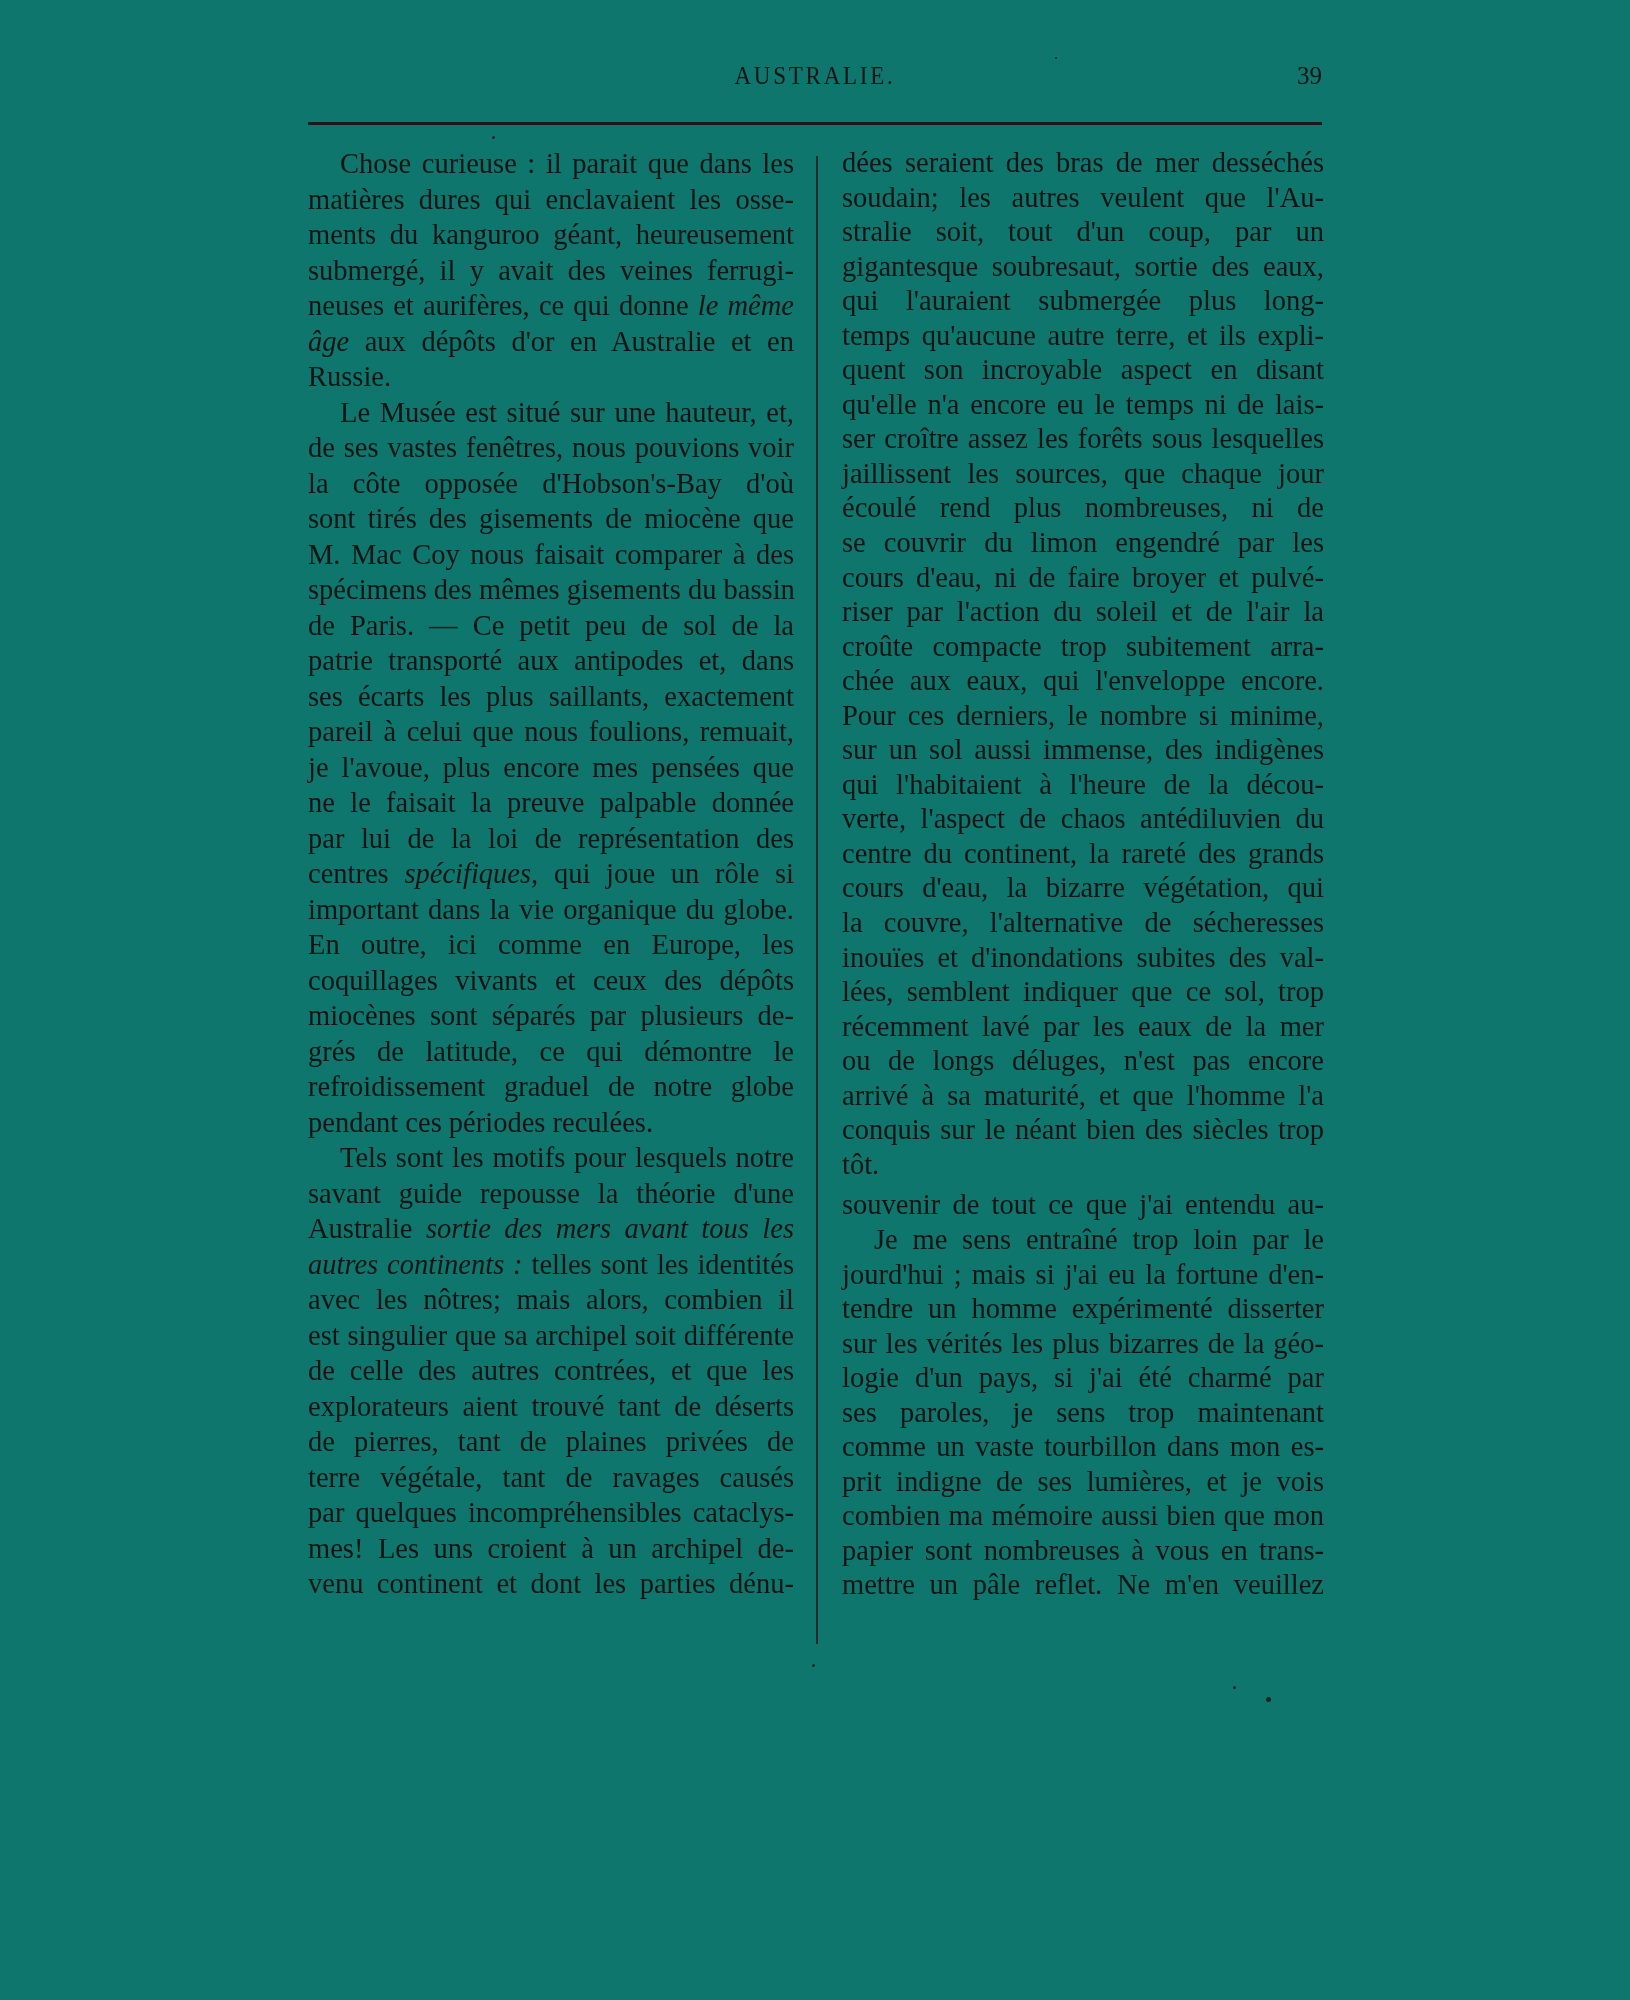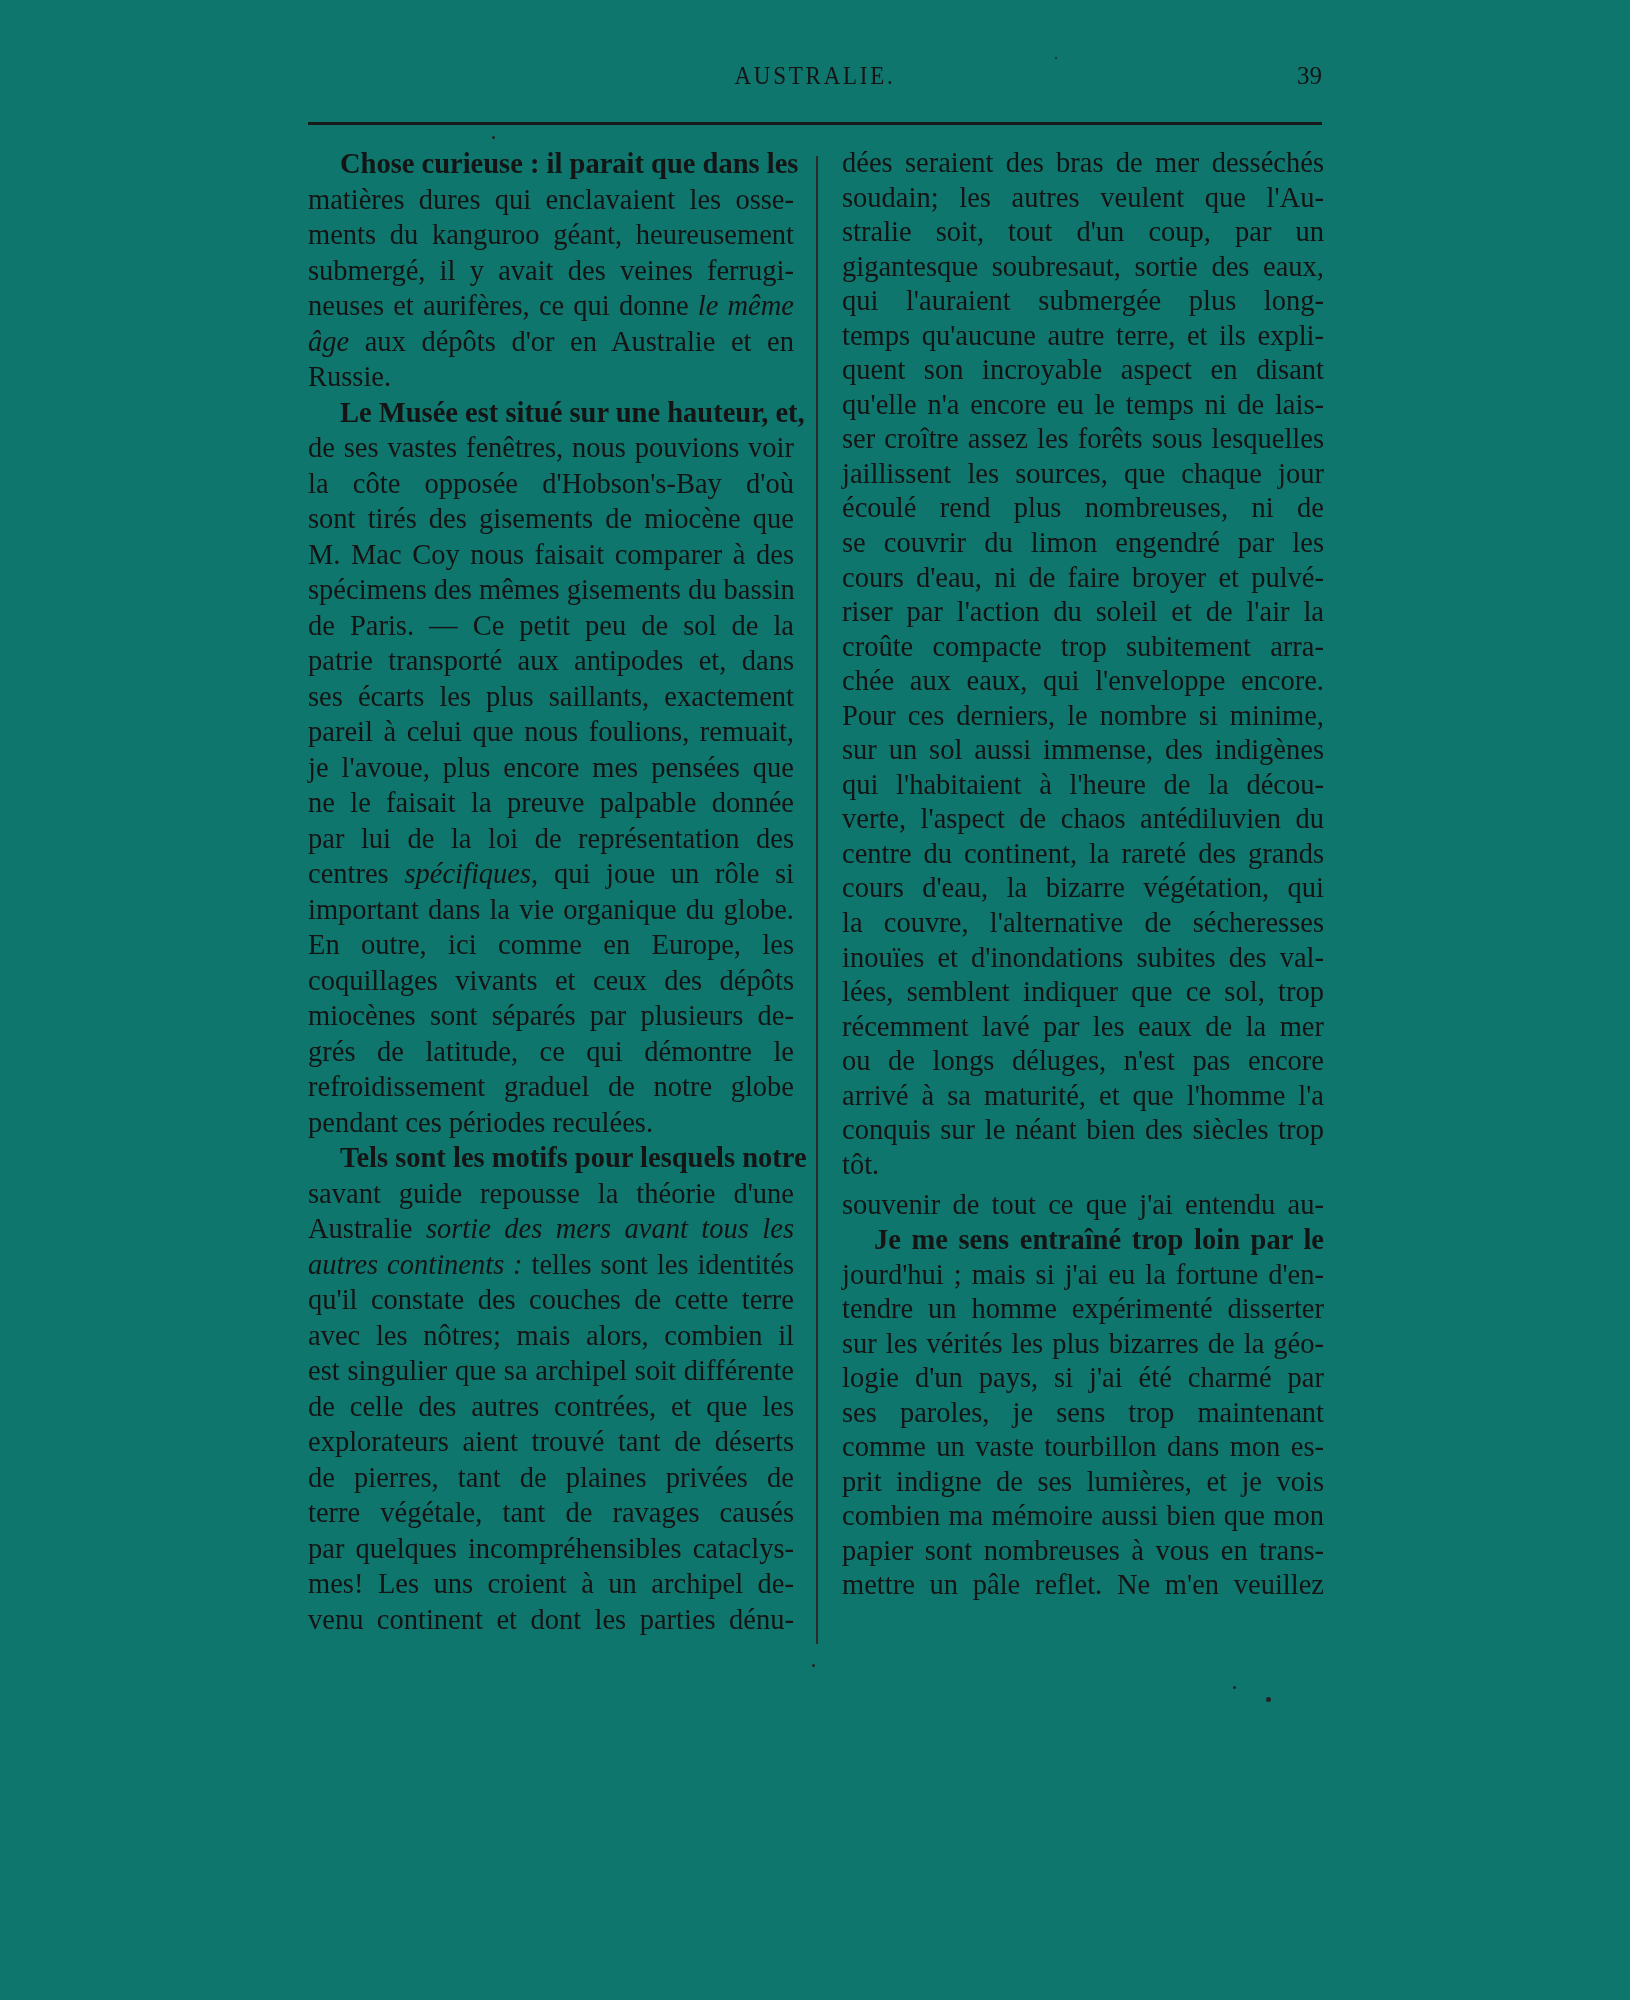--- a/index.html
+++ b/index.html
@@ -12,21 +12,21 @@
     .page-number { position: absolute; right: 0; top: 0; font-size: 25px; text-align: center; }
     .head-rule { position: absolute; top: 122px; left: 308px; width: 1014px; height: 3px; background: #1a1a1a; }
     .col { position: absolute; top: 146px; }
     .col-left { left: 308px; width: 486px; }
     .col-right { left: 842px; width: 482px; }
     .col-divider { position: absolute; left: 816px; top: 156px; width: 2px; height: 1488px; background: #2a2a2a; }
     .line { display: block; font-size: 28.5px; white-space: nowrap; text-align: justify;
             text-align-last: justify; overflow: visible; height: 35.5px; line-height: 35.5px; }
     .col-right .line { height: 34.55px; line-height: 34.55px; }
     .line.last { text-align-last: left; }
-    .line.indent { padding-left: 32px; box-sizing: border-box; font-weight: bold; }
+    .line.indent { padding-left: 32px; box-sizing: border-box; }
     .gap { height: 6px; }
     .line i, .it { font-style: italic; }
     .speck { position: absolute; background: #222; border-radius: 50%; }
   </style>
 </head>
 <body>
 
 <div class="page">
   <div class="running-head">
     <div class="running-title">AUSTRALIE.</div>
@@ -60,21 +60,20 @@
       <div class="line"><span>En outre, ici comme en Europe, les</span></div>
       <div class="line"><span>coquillages vivants et ceux des dépôts</span></div>
       <div class="line"><span>miocènes sont séparés par plusieurs de-</span></div>
       <div class="line"><span>grés de latitude, ce qui démontre le</span></div>
       <div class="line"><span>refroidissement graduel de notre globe</span></div>
       <div class="line last"><span>pendant ces périodes reculées.</span></div>
       <div class="line indent"><span>Tels sont les motifs pour lesquels notre</span></div>
       <div class="line"><span>savant guide repousse la théorie d'une</span></div>
       <div class="line"><span>Australie </span><i>sortie des mers avant tous les</i></div>
       <div class="line"><i>autres continents :</i><span> telles sont les identités</span></div>
-      <div class="line"><span>qu'il constate des couches de cette terre</span></div>
       <div class="line"><span>avec les nôtres; mais alors, combien il</span></div>
       <div class="line"><span>est singulier que sa archipel soit différente</span></div>
       <div class="line"><span>de celle des autres contrées, et que les</span></div>
       <div class="line"><span>explorateurs aient trouvé tant de déserts</span></div>
       <div class="line"><span>de pierres, tant de plaines privées de</span></div>
       <div class="line"><span>terre végétale, tant de ravages causés</span></div>
       <div class="line"><span>par quelques incompréhensibles cataclys-</span></div>
       <div class="line"><span>mes! Les uns croient à un archipel de-</span></div>
       <div class="line"><span>venu continent et dont les parties dénu-</span></div>
     </div>

